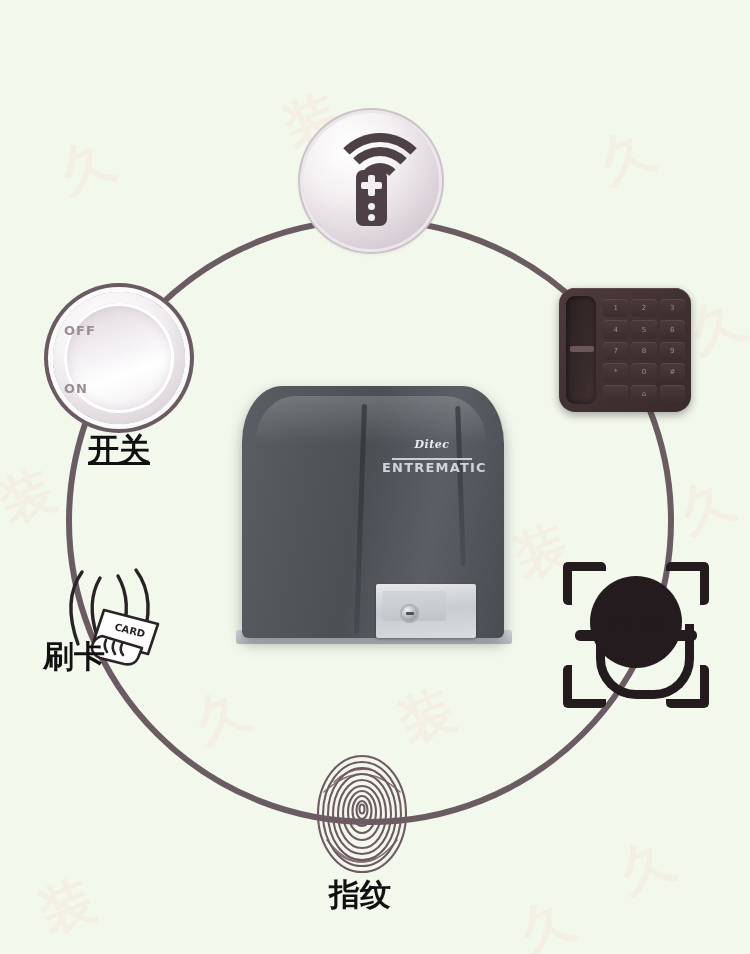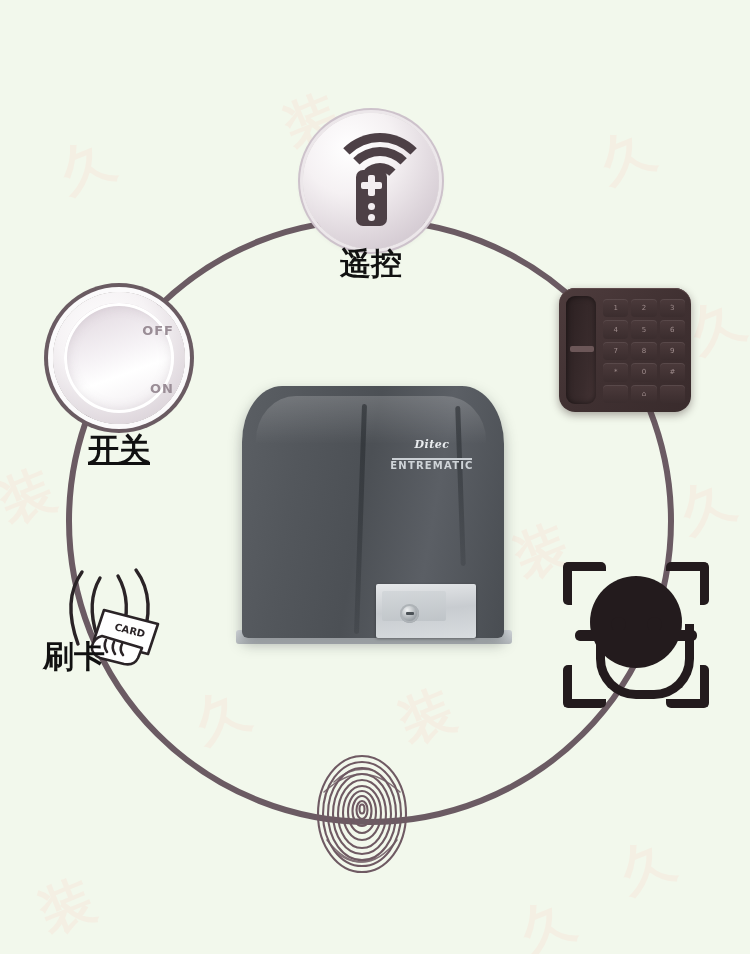--- a/index.html
+++ b/index.html
@@ -96,21 +96,21 @@
     left:53px;top:292px;width:132px;height:132px;border-radius:50%;
     background:radial-gradient(circle at 40% 32%, #ffffff 0%,#f6f3f5 40%, #cfc5cd 100%);
     box-shadow:0 0 0 5px #fbfafb, 0 0 0 9px #6a5b62, 0 3px 7px rgba(70,55,65,.3);
   }
   #switch-inner{
     position:absolute;left:11px;top:11px;width:110px;height:110px;border-radius:50%;
     background:linear-gradient(160deg,#ded4dc 0%, #f6f3f6 46%, #ffffff 62%, #efeaee 100%);
     box-shadow:inset 0 0 0 3px #ffffff, inset 0 0 14px rgba(120,100,115,.25);
   }
   .sw-txt{
-    position:absolute;width:110px;text-align:right;
+    position:absolute;width:110px;text-align:left;
     font-size:13px;letter-spacing:1px;color:#9a8d96;font-weight:700;
     font-family:"DejaVu Sans","Liberation Sans",sans-serif;
   }
   #sw-off{top:20px;}
   #sw-on{top:78px;}
   #switch-label{left:1px;top:429px;width:236px;text-decoration:underline;}
 
   
   #keypad{
     left:559px;top:288px;width:132px;height:124px;
@@ -200,21 +200,21 @@
   #dev-logo{
     position:absolute;left:140px;top:52px;width:100px;text-align:center;
     color:#e9ecef;font-size:11px;font-style:italic;font-weight:bold;letter-spacing:.5px;
     font-family:"DejaVu Serif","Liberation Serif",serif;
   }
   #dev-logo-underline{
     position:absolute;left:150px;top:72px;width:80px;height:2px;background:#c9ced3;
   }
   #dev-sublogo{
     position:absolute;left:140px;top:74px;width:100px;text-align:center;
-    color:#cfd4d8;font-size:10px;font-weight:bold;letter-spacing:1.2px;
+    color:#cfd4d8;font-size:13px;font-weight:bold;letter-spacing:1.2px;
     font-family:"DejaVu Sans","Liberation Sans",sans-serif;
   }
   #dev-panel{
     position:absolute;left:134px;top:198px;width:100px;height:54px;
     background:linear-gradient(175deg,#e6e8ea 0%,#c8ccd0 48%,#d8dcdf 100%);
     border-radius:2px;
     box-shadow:0 1px 3px rgba(0,0,0,.35);
   }
   #dev-panel-inset{
     position:absolute;left:6px;top:7px;width:64px;height:30px;
@@ -262,21 +262,20 @@
     <div class="wave" id="wave1"></div>
     <div class="wave" id="wave2"></div>
     <div class="wave" id="wave3"></div>
     <div id="remote-body">
       <div id="dpad-v"></div>
       <div id="dpad-h"></div>
       <div id="dpad-dot"></div>
       <div id="dpad-dot2"></div>
     </div>
   </div>
-  <div class="node-label" id="remote-label">遥控</div>
 
   <div class="node" id="switch-badge">
     <div id="switch-inner">
       <div class="sw-txt" id="sw-off">OFF</div>
       <div class="sw-txt" id="sw-on">ON</div>
     </div>
   </div>
   <div class="node-label" id="switch-label">开关</div>
 
   <div class="node" id="keypad">
@@ -329,20 +328,21 @@
         <ellipse cx="48" cy="57" rx="2.5" ry="4.5"></ellipse>
       </g>
       <g fill="none" stroke="#6f5a63" stroke-width="1.6" stroke-linecap="round" opacity=".85">
         <path d="M10 40 Q30 22 48 22 Q66 22 86 40"></path>
         <path d="M13 88 Q30 110 48 110 Q66 110 83 88"></path>
         <path d="M20 30 Q36 14 58 18"></path>
         <path d="M22 100 Q40 116 62 106"></path>
       </g>
     </svg>
   </div>
+  <div class="node-label" id="finger-label">指纹</div>
 
   <div class="node" id="card">
     <svg viewBox="0 0 126 106" width="126" height="106">
       <g fill="none" stroke="#2a2326" stroke-width="3.4" stroke-linecap="round">
         <path d="M34 10 Q14 38 30 82"></path>
         <path d="M52 16 Q38 40 49 74"></path>
         <path d="M70 14 Q85 40 73 76"></path>
         <path d="M88 8 Q110 38 92 84"></path>
       </g>
       <g fill="#ffffff" stroke="#2a2326" stroke-width="2.6" stroke-linejoin="round">

